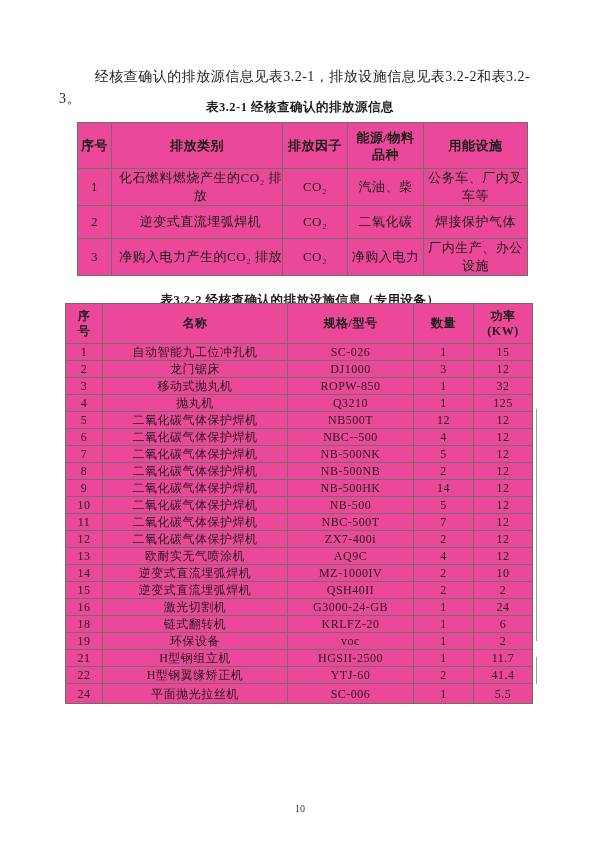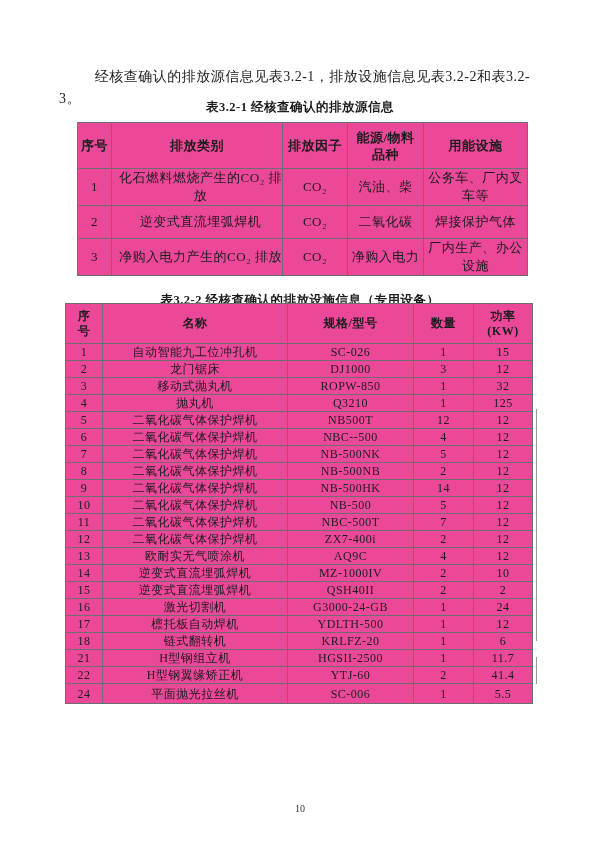--- a/index.html
+++ b/index.html
@@ -258,34 +258,34 @@
           <td>2</td>
         </tr>
         <tr>
           <td>16</td>
           <td>激光切割机</td>
           <td>G3000-24-GB</td>
           <td>1</td>
           <td>24</td>
         </tr>
         <tr>
-          <td>17</td>
-          <td>檩托板自动焊机</td>
-          <td>YDLTH-500</td>
-          <td>1</td>
-          <td>12</td>
-        </tr>
-        <tr>
           <td>18</td>
           <td>链式翻转机</td>
           <td>KRLFZ-20</td>
           <td>1</td>
           <td>6</td>
         </tr>
         <tr>
+          <td>19</td>
+          <td>环保设备</td>
+          <td>voc</td>
+          <td>1</td>
+          <td>2</td>
+        </tr>
+        <tr>
           <td>21</td>
           <td>H型钢组立机</td>
           <td>HGSII-2500</td>
           <td>1</td>
           <td>11.7</td>
         </tr>
         <tr>
           <td>22</td>
           <td>H型钢翼缘矫正机</td>
           <td>YTJ-60</td>

